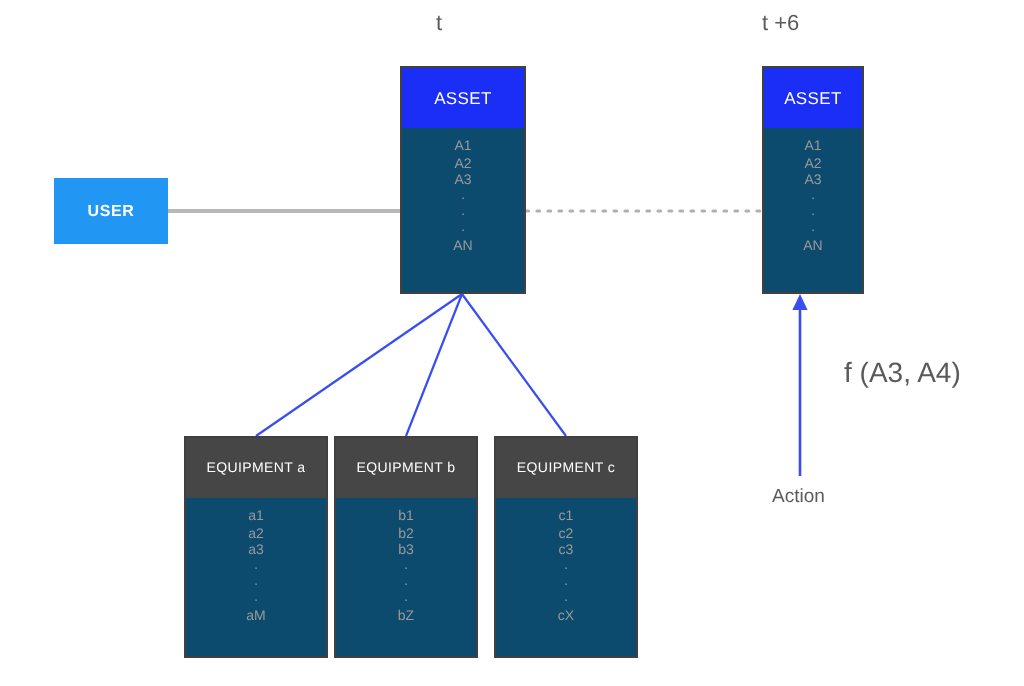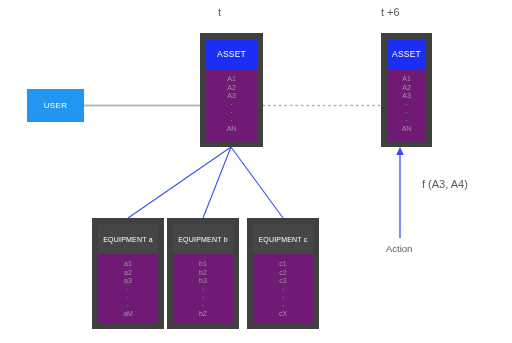--- a/index.html
+++ b/index.html
@@ -13,22 +13,22 @@
     height: 343px;
     background: #ffffff;
     font-family: "Liberation Sans", sans-serif;
     overflow: hidden;
   }
 
   
   .node {
     position: absolute;
     box-sizing: border-box;
-    border: 6px solid #404040;
-    background: #701a75;
+    border: 1px solid #404040;
+    background: #0c4a6e;
     z-index: 3;
   }
   .node-header {
     box-sizing: border-box;
     display: flex;
     align-items: center;
     justify-content: center;
     color: #ffffff;
     letter-spacing: 0.2px;
     white-space: nowrap;
@@ -73,32 +73,33 @@
     width: 57px;
     height: 33px;
     background: #2196f3;
     display: flex;
     align-items: center;
     justify-content: center;
     color: #ffffff;
     font-size: 8px;
     letter-spacing: 0.3px;
     z-index: 3;
+    font-weight: bold;
   }
 
   
   .label {
     position: absolute;
     color: #5a5a5a;
     white-space: nowrap;
     z-index: 4;
   }
   #label-t     { left: 218px; top: 6px;   font-size: 11px; }
   #label-t1    { left: 381px; top: 6px;   font-size: 11px; }
-  #label-fn    { left: 422px; top: 178px; font-size: 11px; }
+  #label-fn    { left: 422px; top: 178px; font-size: 14px; }
   #label-action{ left: 386px; top: 243px; font-size: 9.5px; text-align: center; }
 
   
   #wires {
     position: absolute;
     left: 0; top: 0;
     width: 512px; height: 343px;
     z-index: 1;
   }
 </style>

